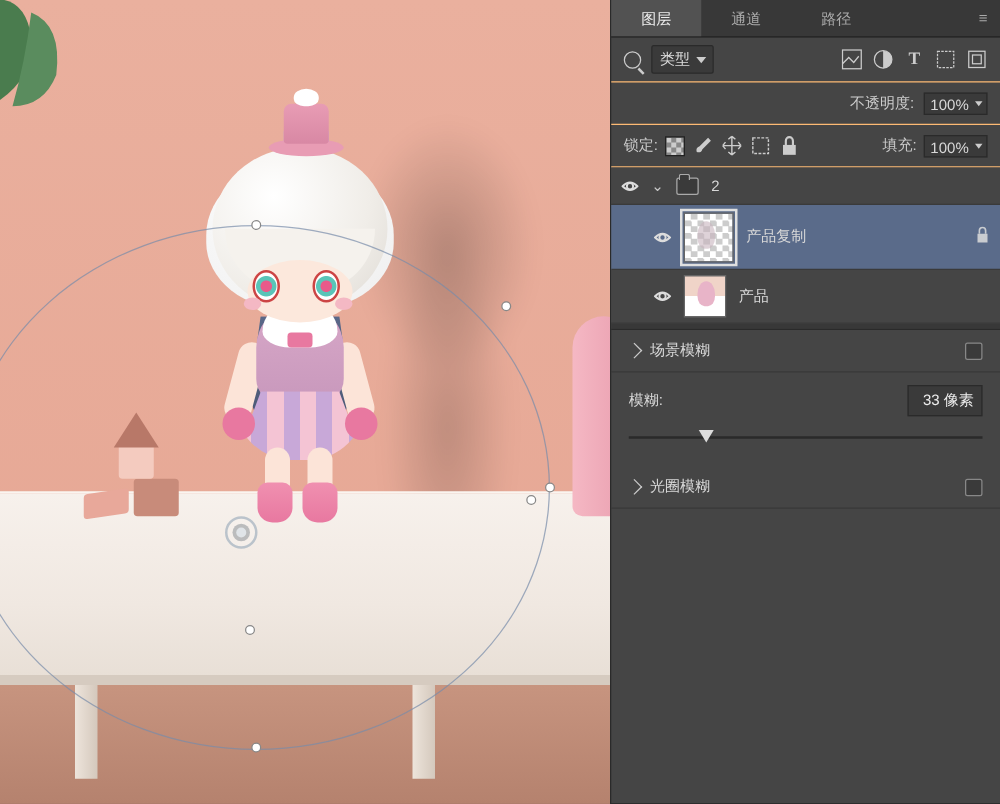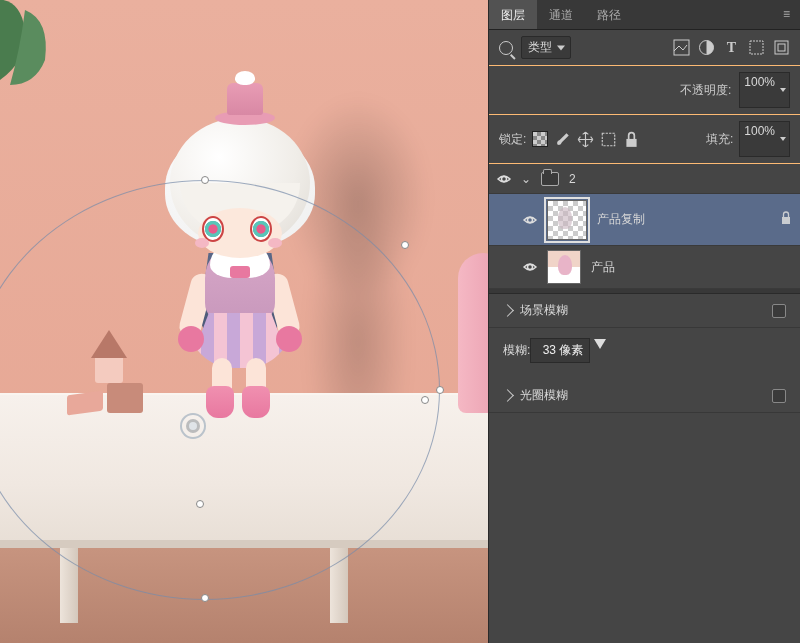--- a/index.html
+++ b/index.html
@@ -50,32 +50,32 @@
 .boot{position:absolute;top:308px;width:28px;height:32px;background:linear-gradient(180deg,#f090b0,#e878a0);border-radius:8px 8px 12px 12px}
 .boot.l{left:66px}.boot.r{left:102px}
 .blur-ring{position:absolute;top:180px;left:-30px;width:470px;height:420px;border:1px solid rgba(120,140,170,.7);border-radius:50%;pointer-events:none}
 .handle{position:absolute;width:8px;height:8px;background:#fff;border:1px solid #888;border-radius:50%;transform:translate(-50%,-50%)}
 .h1{top:180px;left:205px}.h2{top:390px;left:440px}.h3{top:598px;left:205px}.h4{top:245px;left:405px}.h5{top:504px;left:200px}.h6{top:400px;left:425px}
 .pin{position:absolute;top:413px;left:180px;width:26px;height:26px;border:2px solid rgba(180,190,200,.9);border-radius:50%;background:rgba(255,255,255,.15)}
 .pin::after{content:"";position:absolute;top:50%;left:50%;width:8px;height:8px;background:#e0e4e8;border-radius:50%;transform:translate(-50%,-50%);box-shadow:0 0 0 3px rgba(100,110,120,.4)}
 
 .panel{width:312px;height:643px;background:#454545;color:#d8d8d8;font-size:12px;display:flex;flex-direction:column;border-left:1px solid #2a2a2a}
 .tabs{display:flex;height:30px;background:#383838;border-bottom:1px solid #222}
-.tab{padding:7px 12px;cursor:pointer;color:#aaa}
+.tab{padding:7px 24px;cursor:pointer;color:#aaa}
 .tab.active{background:#525252;color:#eee}
 .menu-btn{margin-left:auto;padding:7px 10px;color:#aaa}
 .row{display:flex;align-items:center;padding:6px 10px;gap:8px;border-bottom:1px solid #fdba74;min-height:34px}
 .search-ic{width:14px;height:14px;border:1.5px solid #ccc;border-radius:50%;position:relative}
 .search-ic::after{content:"";position:absolute;bottom:-4px;right:-4px;width:6px;height:1.5px;background:#ccc;transform:rotate(45deg)}
 .select{background:#3a3a3a;border:1px solid #2a2a2a;padding:2px 18px 2px 6px;border-radius:2px;position:relative;color:#ddd}
 .select::after{content:"";position:absolute;right:5px;top:50%;border-left:4px solid transparent;border-right:4px solid transparent;border-top:5px solid #ccc;transform:translateY(-50%)}
 .ico{width:17px;height:17px;display:inline-flex;align-items:center;justify-content:center;color:#ccc}
 .ico svg{width:100%;height:100%}
 .label{color:#ccc}
-.valbox{background:#3a3a3a;border:1px solid #2a2a2a;padding:2px 14px 18px 4px;position:relative;min-width:44px;text-align:left}
+.valbox{background:#3a3a3a;border:1px solid #2a2a2a;padding:2px 14px 0 4px;position:relative;min-width:44px;text-align:left}
 .valbox::after{content:"";position:absolute;right:3px;top:50%;border-left:3px solid transparent;border-right:3px solid transparent;border-top:4px solid #ccc;transform:translateY(-50%)}
 .lock-row{gap:6px}
 .checker{width:16px;height:16px;background:conic-gradient(#888 25%,#ccc 0 50%,#888 0 75%,#ccc 0);background-size:8px 8px;border:1px solid #222}
 .layers{flex:0 0 auto}
 .layer{display:flex;align-items:center;padding:4px 8px;gap:10px;min-height:36px;border-bottom:1px solid #3a3a3a;background:#454545}
 .layer.group{min-height:30px}
 .layer.sel{background:#5a6b8a}
 .eye-ic{width:14px;height:14px;flex-shrink:0}
 .eye-ic svg{width:100%;height:100%;stroke:#ddd;fill:none;stroke-width:1.5}
 .chev{width:10px;flex-shrink:0;color:#ccc}
@@ -92,21 +92,21 @@
 .spacer{height:4px;background:#383838}
 .section{border-top:1px solid #2a2a2a}
 .sec-head{padding:8px 12px;background:#404040;color:#ddd;font-weight:500}
 .accordion{padding:8px 14px;display:flex;align-items:center;gap:8px;border-bottom:1px solid #383838}
 .acc-chev{width:9px;height:9px;display:inline-block}
 .acc-chev.right{border-top:1.5px solid #ccc;border-right:1.5px solid #ccc;transform:rotate(45deg)}
 .acc-chev.down{border-top:1.5px solid #ccc;border-right:1.5px solid #ccc;transform:rotate(135deg);margin-top:-3px}
 .chk{width:14px;height:14px;border:1px solid #888;border-radius:2px;margin-left:auto;background:#3a3a3a;position:relative}
 .chk.on{background:#ddd}
 .chk.on::after{content:"";position:absolute;left:3px;top:0px;width:4px;height:8px;border-right:2px solid #333;border-bottom:2px solid #333;transform:rotate(45deg)}
-.slider-row{padding:10px 14px 16px;display:flex;flex-direction:row;gap:10px}
+.slider-row{padding:10px 14px 16px;display:flex;flex-direction:column;gap:10px}
 .slider-top{display:flex;align-items:center;justify-content:space-between}
 .valfield{background:#3a3a3a;border:1px solid #2a2a2a;padding:3px 6px;min-width:60px;text-align:right;color:#eee}
 .slider{position:relative;height:14px}
 .track{position:absolute;top:6px;left:0;right:0;height:2px;background:#2a2a2a}
 .knob{position:absolute;top:1px;left:22%;width:0;height:0;border-left:6px solid transparent;border-right:6px solid transparent;border-top:10px solid #ddd;transform:translateX(-50%)}
 .flex-fill{flex:1}
 .gap{flex:1}
 </style>
 </head>
 <body>

